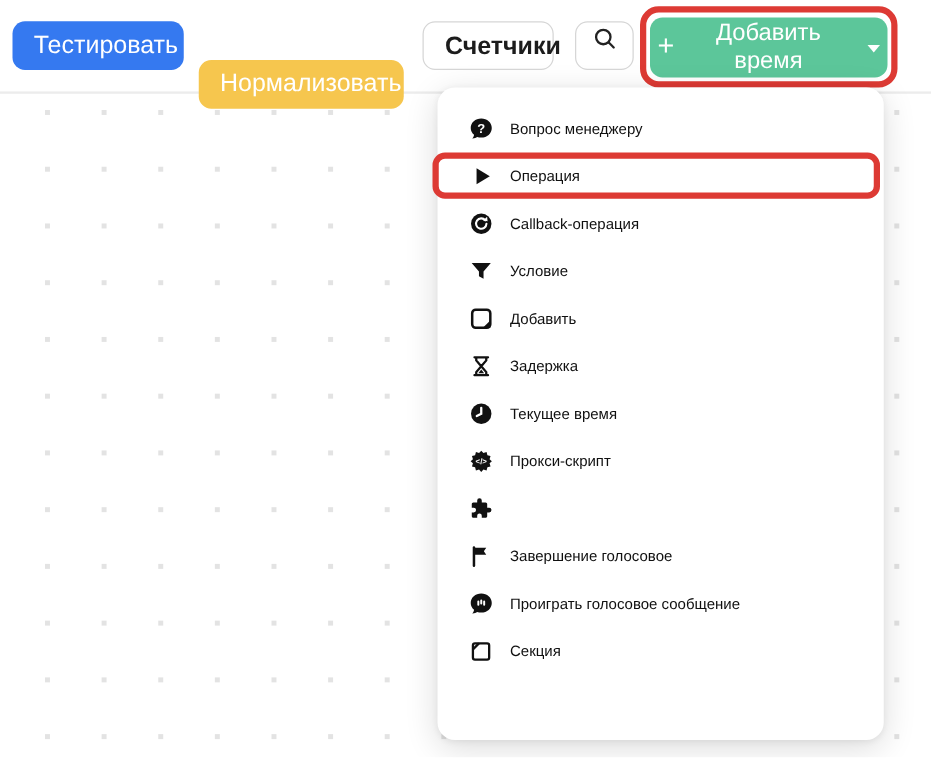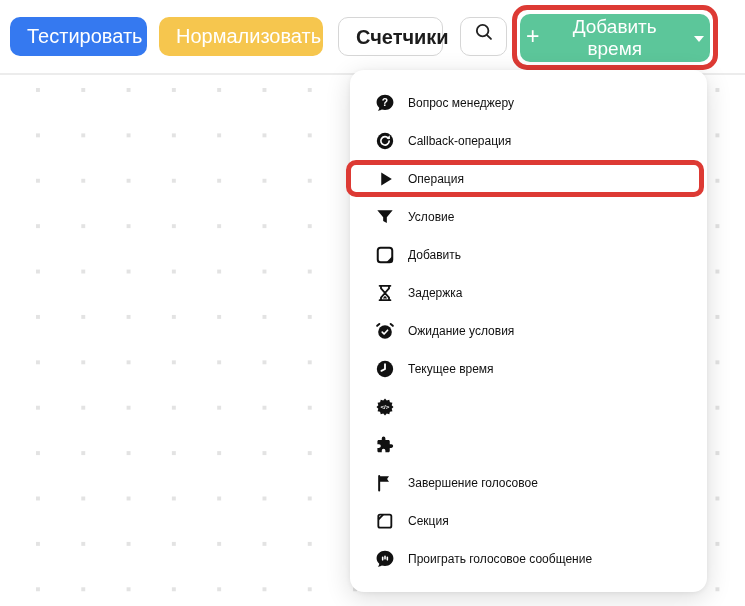--- a/index.html
+++ b/index.html
@@ -11,21 +11,21 @@
   }
   
   .toolbar{position:absolute;left:0;top:0;width:100%;height:73px;background:#fff;z-index:4;}
   .separator{position:absolute;left:0;top:73px;width:100%;height:2px;background:#ececec;z-index:1;}
   .btn{
     position:absolute;top:17px;height:39px;border-radius:10px;border:none;
     font-family:"Liberation Sans",sans-serif;font-size:20px;line-height:39px;
     padding:0 17px;cursor:pointer;white-space:nowrap;box-sizing:border-box;
   }
   .btn-test{left:10px;width:137px;background:var(--blue);color:#fff;}
-  .btn-normalize{left:159px;width:164px;background:var(--yellow);color:#fff;}
+  .btn-normalize{left:159px;width:164px;background:var(--yellow);color:#fff;margin-top:31px;}
   .btn-counters{left:338px;width:105px;background:#fff;color:#1c1c1c;border:1.5px solid #d6d6d6;line-height:36px;font-weight:bold;}
   .btn-search{left:460px;width:47px;background:#fff;border:1.5px solid #d6d6d6;display:flex;align-items:center;justify-content:center;padding:0;}
   
   .add-annotation{
     position:absolute;left:512px;top:5px;width:206px;height:65px;box-sizing:border-box;
     border:5px solid var(--red);border-radius:15px;display:flex;align-items:center;justify-content:center;z-index:6;
   }
   .btn-add{
     width:190px;height:48px;background:var(--green);color:#fff;border:none;border-radius:10px;
     font-family:"Liberation Sans",sans-serif;font-size:19px;display:flex;align-items:center;justify-content:center;gap:5px;cursor:pointer;
@@ -93,39 +93,39 @@
             <svg viewBox="0 0 24 24" width="20" height="20">
               <path fill="#111" d="M12 2.2C6.4 2.2 1.9 6.2 1.9 11.2c0 2.6 1.2 4.9 3.2 6.5-.1 1-.5 2.4-1.7 3.6 1.9.1 3.6-.6 4.7-1.4 1.2.4 2.5.6 3.9.6 5.6 0 10.1-4.1 10.1-9.3S17.6 2.2 12 2.2z"></path>
               <text x="12" y="15.6" text-anchor="middle" font-size="12.5" font-weight="bold" fill="#fff" font-family="Liberation Sans,sans-serif">?</text>
             </svg>
           </span>
           <span class="menu-label">Вопрос менеджеру</span>
         </div>
         <div class="menu-item">
           <span class="menu-icon">
             <svg viewBox="0 0 24 24" width="20" height="20">
+              <path fill="#111" d="M7.5 4.3v15.4L20.2 12z"></path>
+            </svg>
+          </span>
+          <span class="menu-label">Операция</span>
+          <div class="row-annotation"></div>
+        </div>
+        <div class="menu-item">
+          <span class="menu-icon">
+            <svg viewBox="0 0 24 24" width="20" height="20">
               <circle cx="12" cy="12" r="9.8" fill="#111"></circle>
               <path d="M15.9 8.7a5 5 0 1 0 1.1 3.3" stroke="#fff" stroke-width="2" fill="none" stroke-linecap="round"></path>
               <path fill="#fff" d="M17.6 5.2l.5 4.4-4.3-.7z"></path>
             </svg>
           </span>
           <span class="menu-label">Callback-операция</span>
         </div>
         <div class="menu-item">
           <span class="menu-icon">
             <svg viewBox="0 0 24 24" width="20" height="20">
-              <path fill="#111" d="M7.5 4.3v15.4L20.2 12z"></path>
-            </svg>
-          </span>
-          <span class="menu-label">Операция</span>
-          <div class="row-annotation"></div>
-        </div>
-        <div class="menu-item">
-          <span class="menu-icon">
-            <svg viewBox="0 0 24 24" width="20" height="20">
               <path fill="#111" d="M2.8 4h18.4l-7 8.2v6.9l-4.4-2.3v-4.6z"></path>
             </svg>
           </span>
           <span class="menu-label">Условие</span>
         </div>
         <div class="menu-item">
           <span class="menu-icon">
             <svg viewBox="0 0 24 24" width="20" height="20">
               <rect x="3.3" y="3.3" width="17.4" height="17.4" rx="3.4" fill="none" stroke="#111" stroke-width="2.4"></rect>
               <path fill="#111" d="M20.7 13.6v7.1h-7.1z"></path>
@@ -138,74 +138,65 @@
             <svg viewBox="0 0 24 24" width="20" height="20">
               <path fill="none" stroke="#111" stroke-width="2.2" stroke-linecap="round" d="M5.5 3.4h13M5.5 20.6h13M7.2 3.4v3L12 12l-4.8 5.6v3M16.8 3.4v3L12 12l4.8 5.6v3"></path>
               <path fill="#111" d="M9.2 18.6h5.6L12 15.2z"></path>
             </svg>
           </span>
           <span class="menu-label">Задержка</span>
         </div>
         <div class="menu-item">
           <span class="menu-icon">
             <svg viewBox="0 0 24 24" width="20" height="20">
-              <path stroke="#111" stroke-width="2.4" stroke-linecap="round" d="M5.2 3.6L2.6 5.8M18.8 3.6l2.6 2.2"></path>
-              <circle cx="12" cy="13.2" r="8.2" fill="#111"></circle>
-              <path d="M8.7 13.4l2.2 2.2 4.2-4.5" stroke="#fff" stroke-width="2" fill="none" stroke-linecap="round" stroke-linejoin="round"></path>
-            </svg>
-          </span>
-          <span class="menu-label">Ожидание условия</span>
-        </div>
-        <div class="menu-item">
-          <span class="menu-icon">
-            <svg viewBox="0 0 24 24" width="20" height="20">
               <circle cx="12" cy="12" r="9.8" fill="#111"></circle>
               <path d="M12 6.3V12l-4.3 2.2" stroke="#fff" stroke-width="2.2" fill="none" stroke-linecap="round"></path>
             </svg>
           </span>
           <span class="menu-label">Текущее время</span>
         </div>
         <div class="menu-item">
           <span class="menu-icon">
             <svg viewBox="0 0 24 24" width="20" height="20">
               <path fill="#111" d="M12 1.8l2.1 2.3 3-.9.8 3 3 .8-.9 3L22.2 12l-2.2 2 .9 3-3 .8-.8 3-3-.9-2.1 2.3-2.1-2.3-3 .9-.8-3-3-.8.9-3L1.8 12 4 10l-.9-3 3-.8.8-3 3 .9z"></path>
               <text x="12" y="14.8" text-anchor="middle" font-size="7.5" font-weight="bold" fill="#fff" font-family="Liberation Sans,sans-serif">&lt;/&gt;</text>
             </svg>
           </span>
+          <span class="menu-label">Прокси-скрипт</span>
         </div>
         <div class="menu-item">
           <span class="menu-icon">
             <svg viewBox="0 0 24 24" width="20" height="20">
               <path fill="#111" d="M19.6 11.1h-1.9V7.4c0-.8-.7-1.5-1.5-1.5h-3.7V4.1a2.2 2.2 0 1 0-4.4 0v1.8H4.4c-.8 0-1.5.7-1.5 1.5v3.7h1.9a2.2 2.2 0 1 1 0 4.4H2.9v3.7c0 .8.7 1.5 1.5 1.5h3.7v-1.9a2.2 2.2 0 1 1 4.4 0v1.9h3.7c.8 0 1.5-.7 1.5-1.5v-3.7h1.9a2.2 2.2 0 1 0 0-4.4z"></path>
             </svg>
           </span>
         </div>
         <div class="menu-item">
           <span class="menu-icon">
             <svg viewBox="0 0 24 24" width="20" height="20">
               <path stroke="#111" stroke-width="2.4" stroke-linecap="round" d="M5 21V3.6"></path>
               <path fill="#111" d="M5 3.9h11.8l-2.3 3.3 2.3 3.3H5z"></path>
             </svg>
           </span>
           <span class="menu-label">Завершение голосовое</span>
         </div>
         <div class="menu-item">
           <span class="menu-icon">
             <svg viewBox="0 0 24 24" width="20" height="20">
+              <path fill="#111" d="M12 2.2C6.4 2.2 1.9 6.2 1.9 11.2c0 2.6 1.2 4.9 3.2 6.5-.1 1-.5 2.4-1.7 3.6 1.9.1 3.6-.6 4.7-1.4 1.2.4 2.5.6 3.9.6 5.6 0 10.1-4.1 10.1-9.3S17.6 2.2 12 2.2z"></path>
+              <path stroke="#fff" stroke-width="1.9" stroke-linecap="round" d="M9.2 9.8v3.2M12 8.8v3M14.8 9.8v3.2"></path>
+            </svg>
+          </span>
+          <span class="menu-label">Проиграть голосовое сообщение</span>
+        </div>
+        <div class="menu-item">
+          <span class="menu-icon">
+            <svg viewBox="0 0 24 24" width="20" height="20">
               <rect x="4" y="4.4" width="15.6" height="15.6" rx="2" fill="none" stroke="#111" stroke-width="2.2"></rect>
               <path d="M4 10.2l5.8-5.8" stroke="#111" stroke-width="2.2"></path>
             </svg>
           </span>
           <span class="menu-label">Секция</span>
         </div>
-        <div class="menu-item">
-          <span class="menu-icon">
-            <svg viewBox="0 0 24 24" width="20" height="20">
-              <path fill="#111" d="M12 2.2C6.4 2.2 1.9 6.2 1.9 11.2c0 2.6 1.2 4.9 3.2 6.5-.1 1-.5 2.4-1.7 3.6 1.9.1 3.6-.6 4.7-1.4 1.2.4 2.5.6 3.9.6 5.6 0 10.1-4.1 10.1-9.3S17.6 2.2 12 2.2z"></path>
-              <path stroke="#fff" stroke-width="1.9" stroke-linecap="round" d="M9.2 9.8v3.2M12 8.8v3M14.8 9.8v3.2"></path>
-            </svg>
-          </span>
-          <span class="menu-label">Проиграть голосовое сообщение</span>
-        </div>
       </div>
   </div>
 
 </div>
 
 </body></html>

